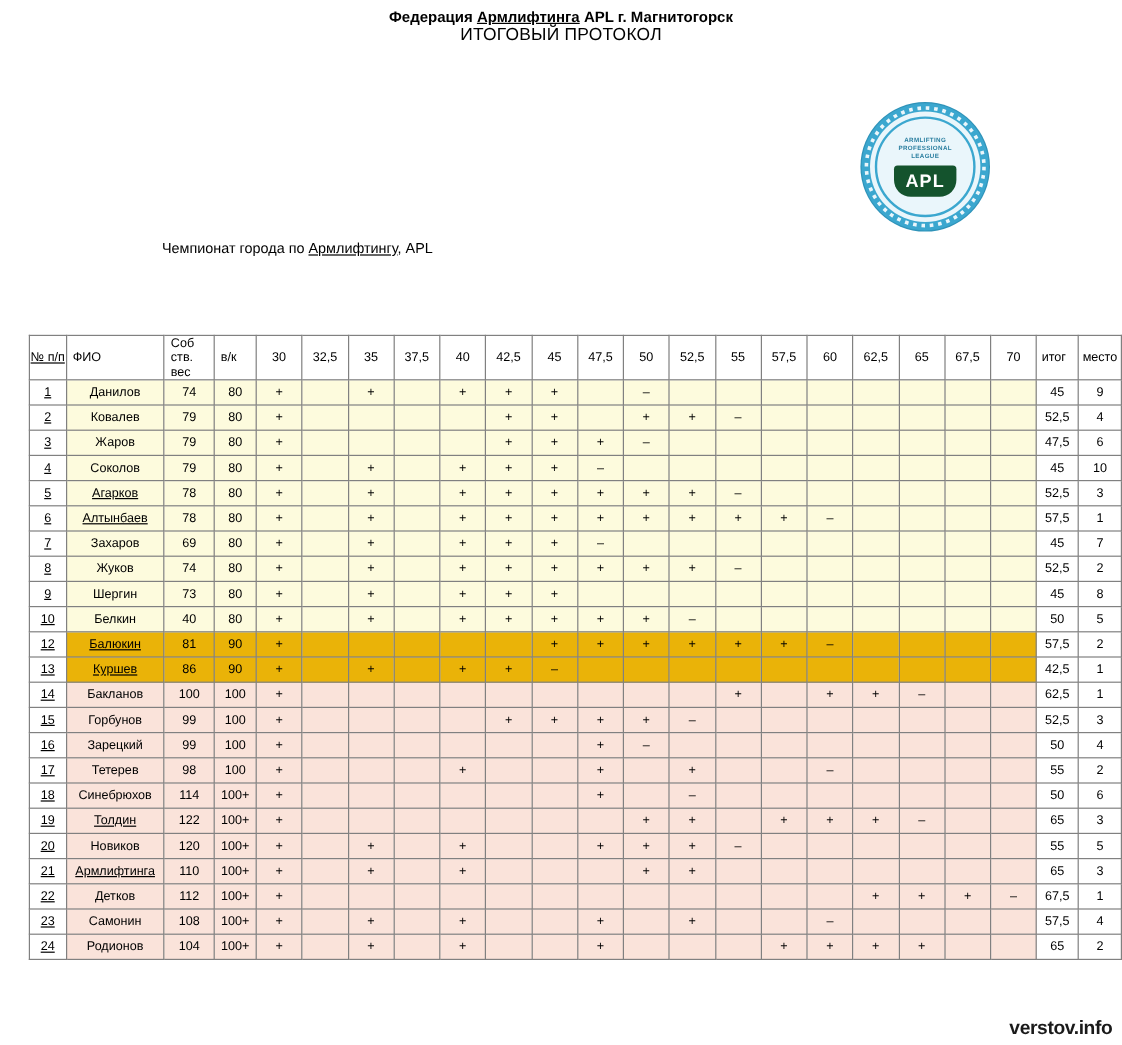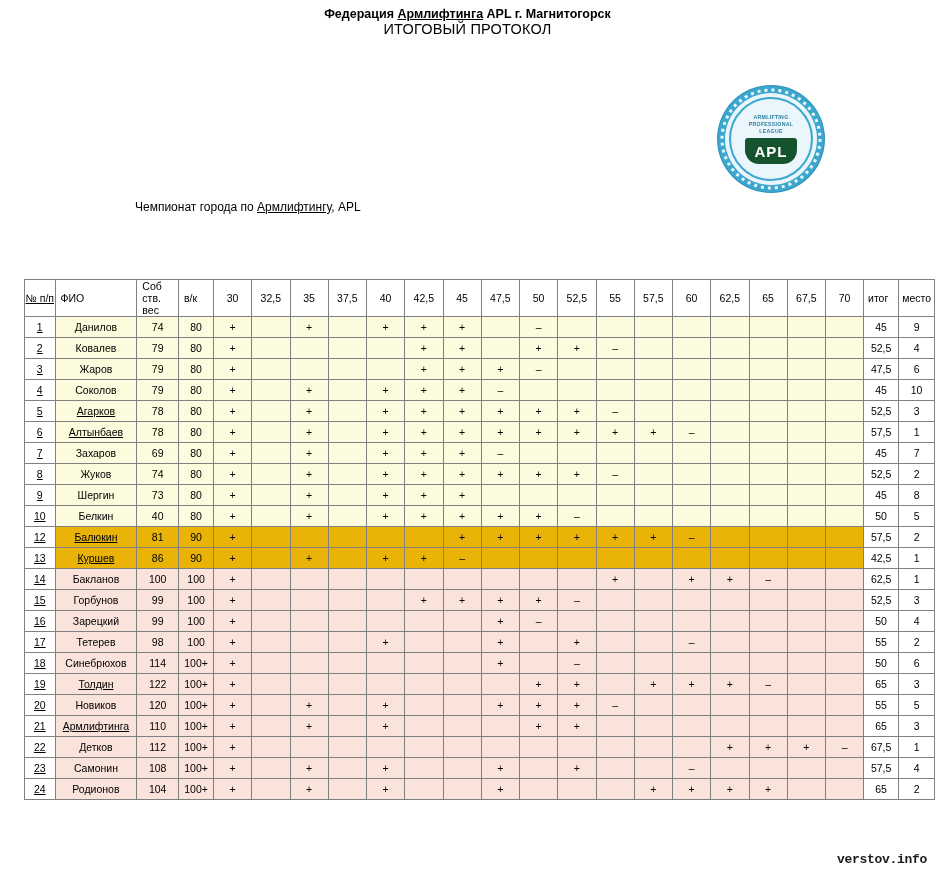--- a/index.html
+++ b/index.html
@@ -115,24 +115,24 @@
   .row-b td{background:#eab308;}
   .row-p td{background:#fae3da;}
   .row-y td.c-num,.row-b td.c-num,.row-p td.c-num{background:#ffffff;}
   .row-y td.c-tot,.row-y td.c-pl,
   .row-b td.c-tot,.row-b td.c-pl,
   .row-p td.c-tot,.row-p td.c-pl{background:#ffffff;}
   .uline{text-decoration:underline;}
   .watermark{
     position:absolute;
     right:8px;bottom:4px;
-    font-size:13px;
+    font-size:16px;
     font-weight:bold;
     color:#1a1a1a;
-    font-family:Liberation Mono, monospace;
+    font-family:Liberation Sans, sans-serif;
     letter-spacing:-0.3px;
   }
 </style>
 </head>
 <body>
 
 <div class="hdr-fed">
   <span>Федерация </span><span class="u">Армлифтинга</span><span> APL г. Магнитогорск</span>
 </div>
 

